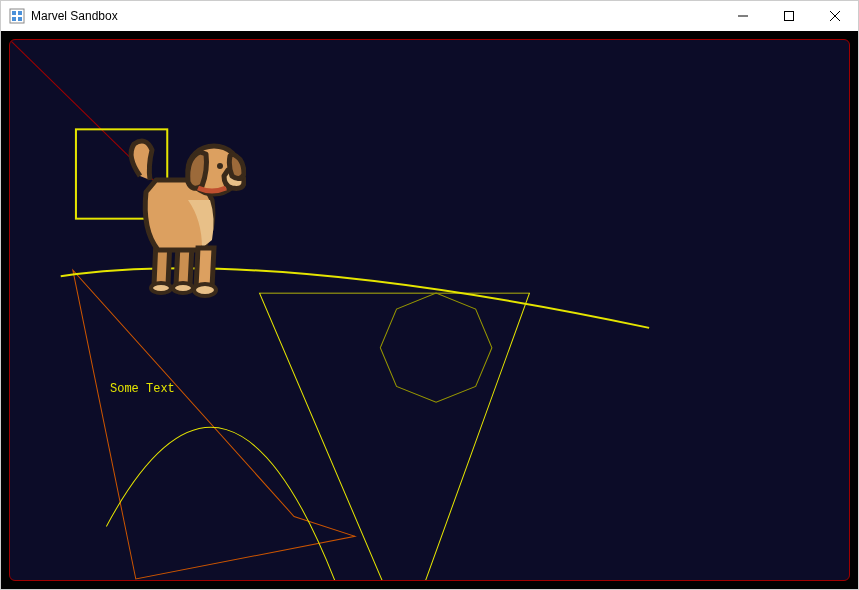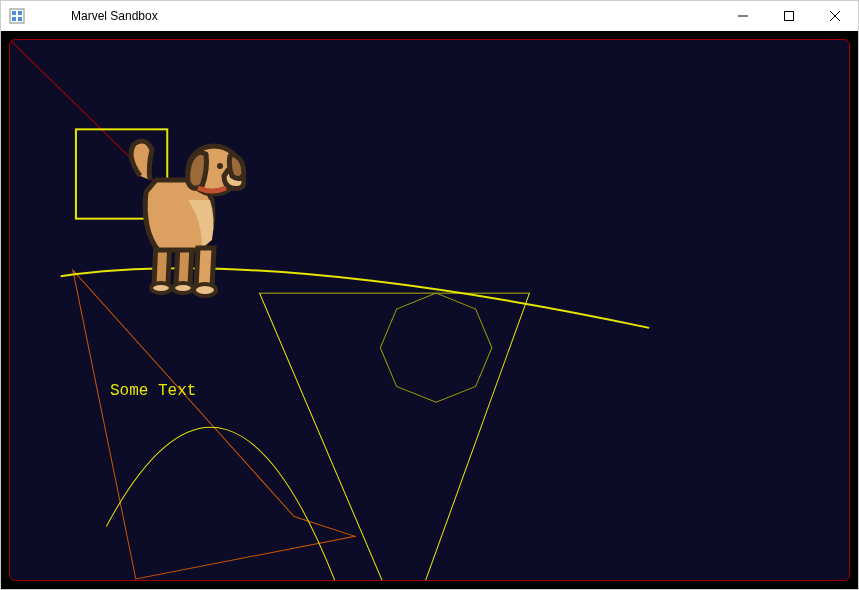--- a/index.html
+++ b/index.html
@@ -18,21 +18,20 @@
       display: flex;
       flex-direction: column;
     }
     .titlebar {
       height: 30px;
       background: #fff;
       display: flex;
       align-items: center;
       padding-left: 8px;
       position: relative;
-      gap: 40px;
     }
     .titlebar-icon {
       width: 16px;
       height: 16px;
       margin-right: 6px;
       display: inline-flex;
       align-items: center;
       justify-content: center;
     }
     .titlebar-title {
@@ -72,21 +71,21 @@
     .drawing-surface {
       position: absolute;
       top: 0;
       left: 0;
       width: 100%;
       height: 100%;
     }
     .canvas-text {
       position: absolute;
       font-family: "Courier New", monospace;
-      font-size: 16px;
+      font-size: 12px;
       color: #e5e500;
     }
     .dog-image {
       position: absolute;
       top: 90px;
       left: 106px;
     }
   </style>
 </head>
 <body>

